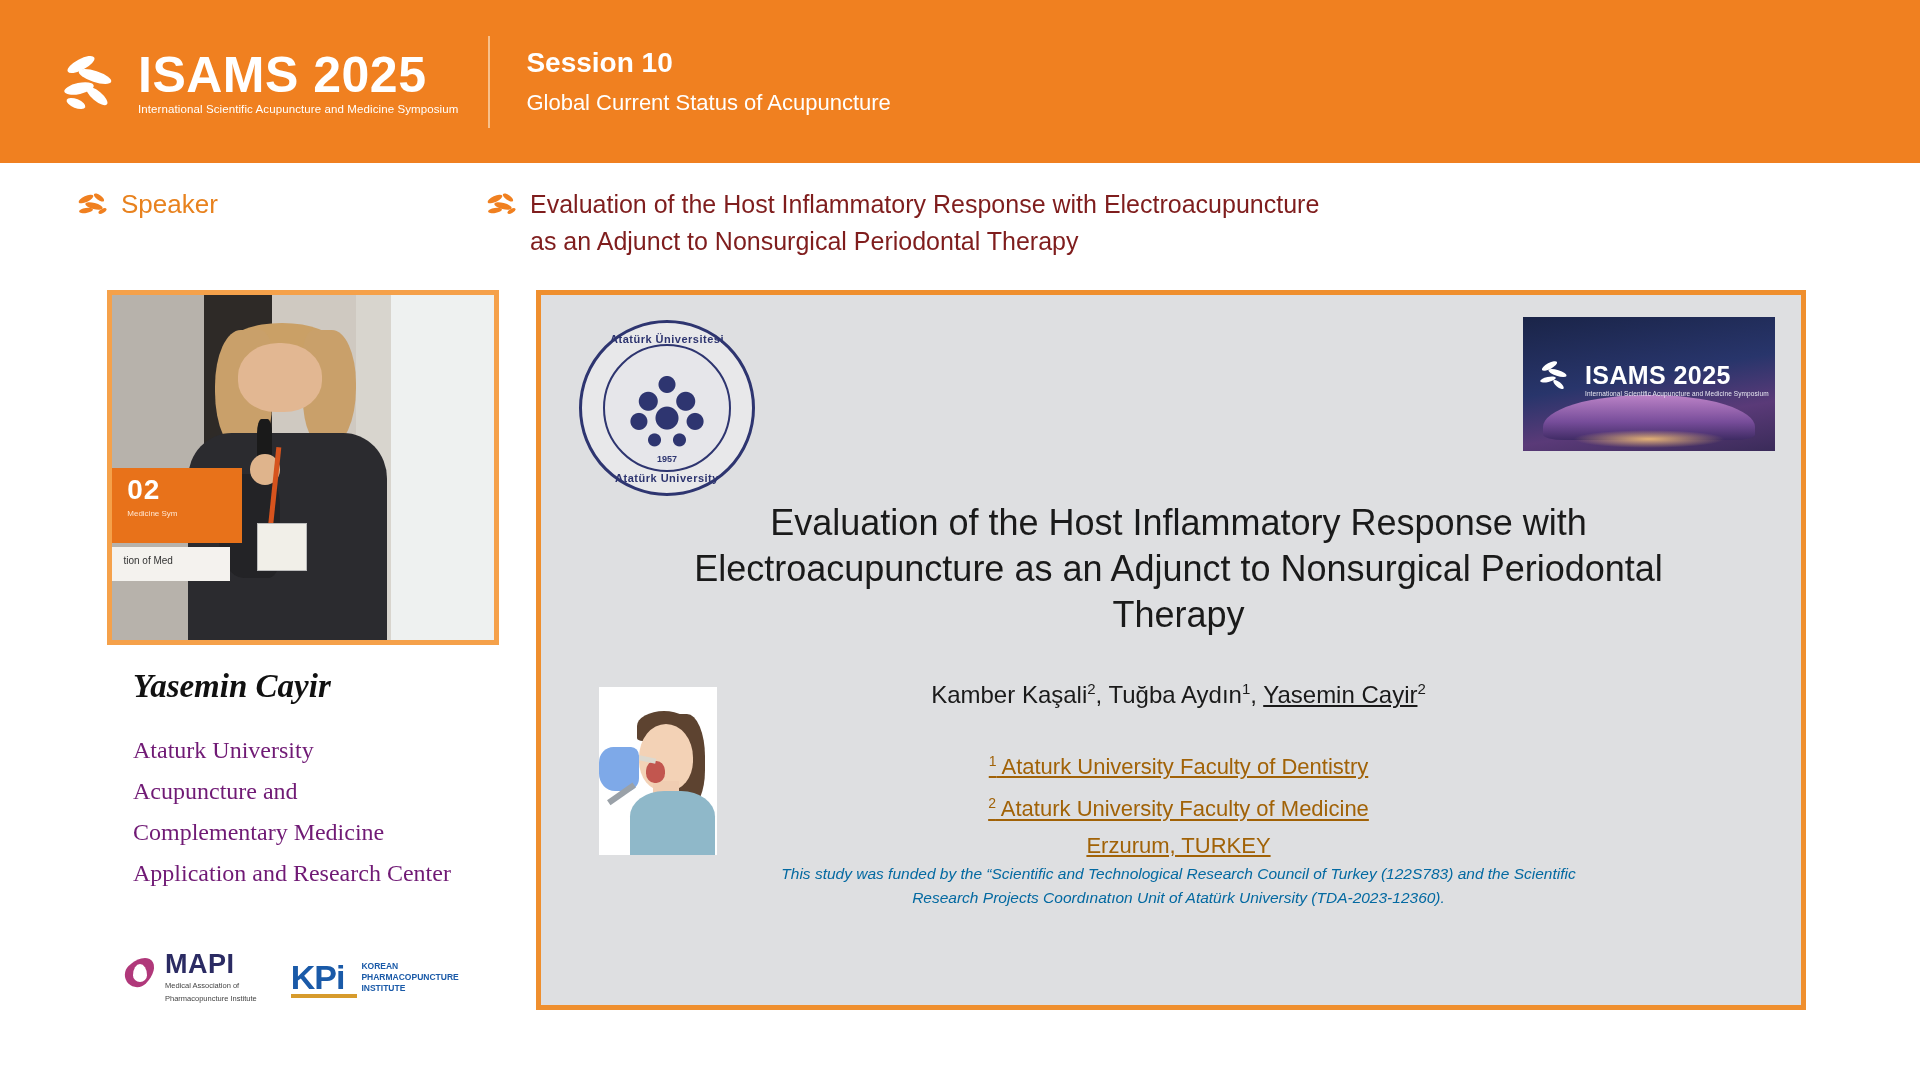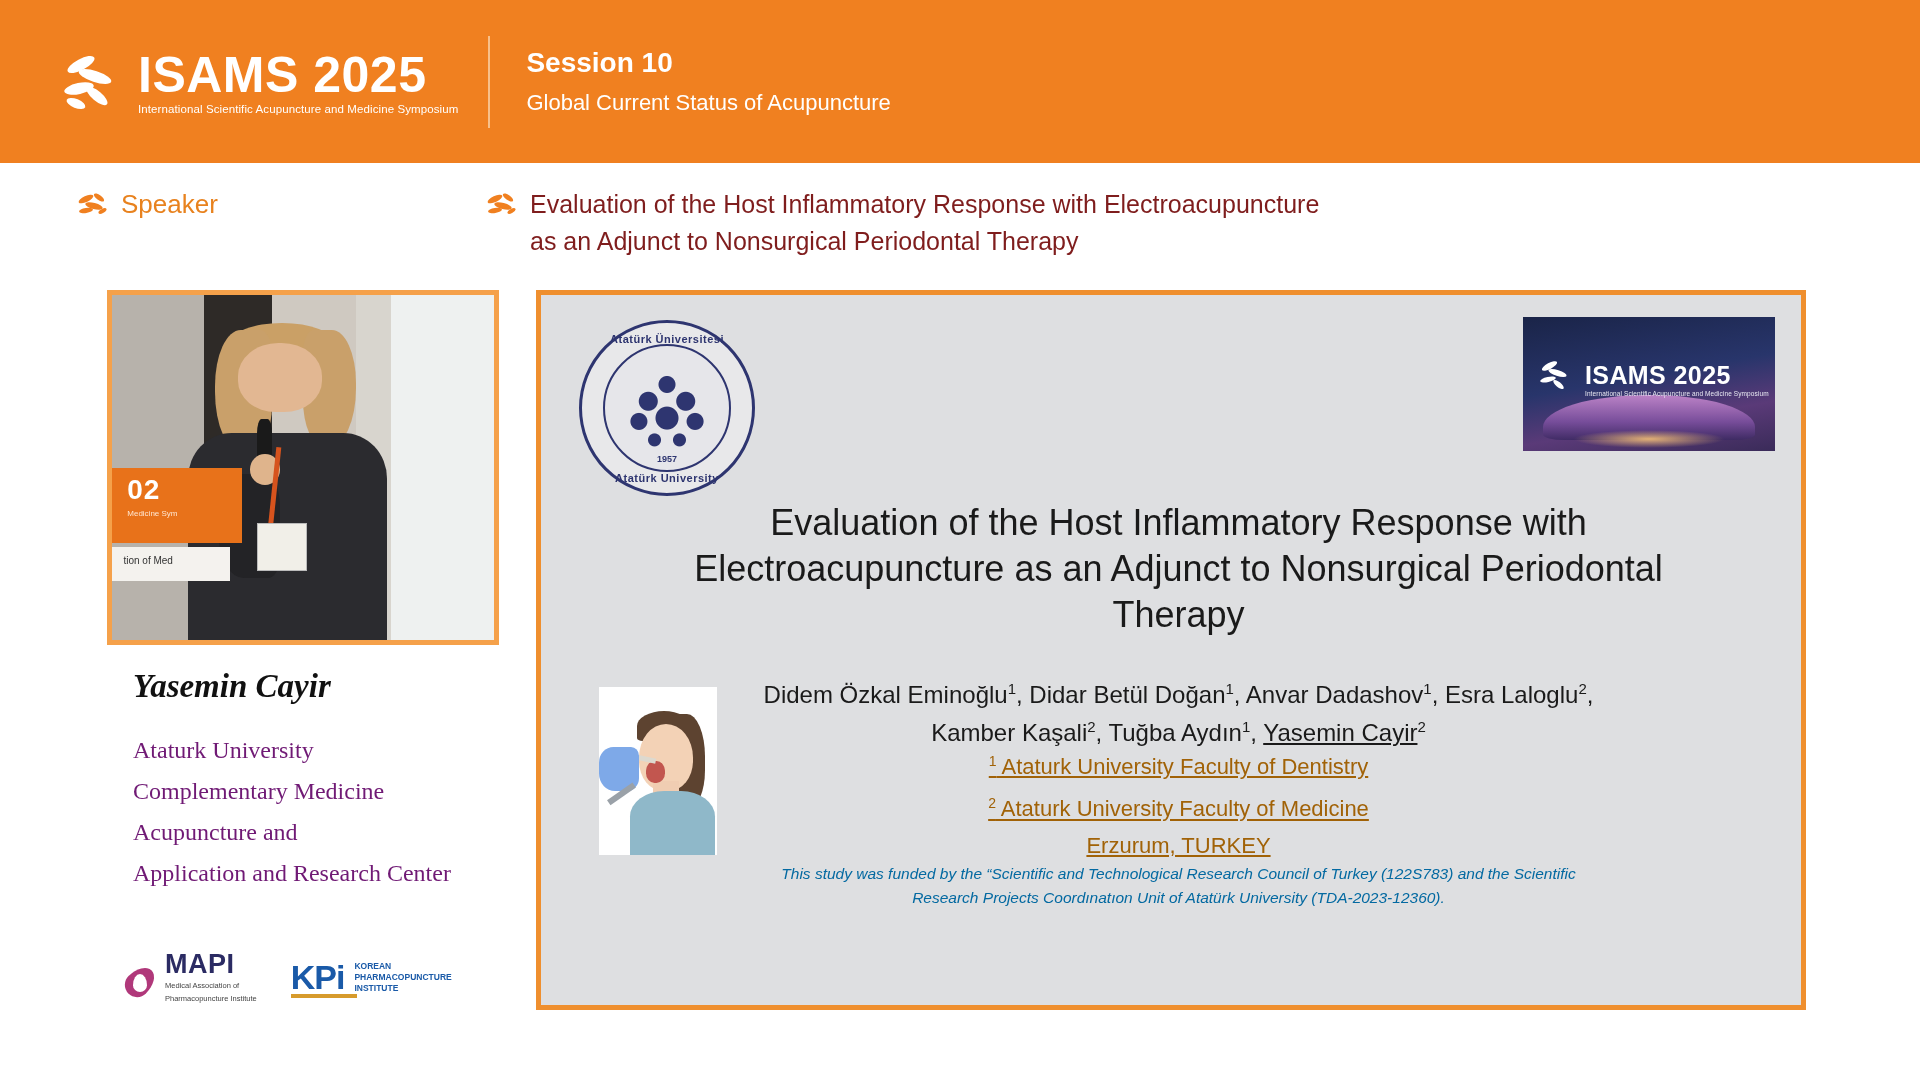--- a/index.html
+++ b/index.html
@@ -166,21 +166,21 @@
     position: absolute; left: 133px; top: 730px;
     width: 380px;
     font-family: "Liberation Serif", serif;
     font-size: 24px; color: #701a75; line-height: 41px;
   }
 
   .sponsor-row {
     position: absolute; left: 122px; top: 950px;
     display: flex; align-items: center;
   }
-  .mapi { display: flex; align-items: flex-end; }
+  .mapi { display: flex; align-items: flex-start; }
   .mapi-drop {
     width: 36px; height: 44px; margin-right: 7px; position: relative;
   }
   .mapi-drop::before {
     content: ""; position: absolute; left: 3px; top: 2px;
     width: 30px; height: 40px;
     background: #b0387a;
     border-radius: 50% 50% 50% 50% / 62% 62% 38% 38%;
     transform: rotate(45deg) scale(0.82);
   }
@@ -188,21 +188,21 @@
     content: ""; position: absolute; left: 11px; top: 14px;
     width: 14px; height: 18px; background: #ffffff;
     border-radius: 50% 50% 50% 50% / 62% 62% 38% 38%;
   }
   .mapi-txt { display: flex; flex-direction: column; }
   .mapi-name { font-size: 27px; font-weight: bold; color: #2b2b63; letter-spacing: 0.5px; line-height: 28px;}
   .mapi-sub { font-size: 7.5px; color: #444; line-height: 10px; margin-top: 3px; }
   .kpi { display: flex; align-items: center; margin-left: 34px; }
   .kpi-mark {
     font-size: 34px; font-weight: bold; color: #1a5aa8;
-    line-height: 34px; letter-spacing: -1px;
+    line-height: 34px; margin-right: 7px; letter-spacing: -1px;
   }
   .kpi-underline {
     position: absolute; width: 66px; height: 4px; background: #d79b2c;
   }
   .kpi-txt { display: flex; flex-direction: column; }
   .kpi-l { font-size: 8.5px; font-weight: bold; color: #1a5aa8; line-height: 11px; }
 
   
   .slide {
     position: absolute; left: 536px; top: 290px;
@@ -417,22 +417,22 @@
     <div class="ph-orange-sub">Medicine Sym</div>
     <div class="ph-white-panel"></div>
     <div class="ph-white-text">tion of Med</div>
   </div>
 </div>
 
 <div class="speaker-name">Yasemin Cayir</div>
 
 <div class="affil">
   <div>Ataturk University</div>
+  <div>Acupuncture and</div>
   <div>Complementary Medicine</div>
-  <div>Acupuncture and</div>
   <div>Application and Research Center</div>
 </div>
 
 <div class="sponsor-row">
   <div class="mapi">
     <div class="mapi-drop"></div>
     <div class="mapi-txt">
       <div class="mapi-name">MAPI</div>
       <div class="mapi-sub">Medical Association of</div>
       <div class="mapi-sub">Pharmacopuncture Institute</div>
@@ -471,21 +471,20 @@
         <span class="tl3"></span>
         <span class="tl4"></span>
     </div>
     <div class="thumb-title">ISAMS 2025</div>
     <div class="thumb-sub">International Scientific Acupuncture and Medicine Symposium</div>
   </div>
 
   <div class="slide-title">Evaluation of the Host Inflammatory Response with Electroacupuncture as an Adjunct to Nonsurgical Periodontal Therapy</div>
 
   <div class="authors">
-    <div id="authors1"><span>Didem Özkal Eminoğlu</span><sup>1</sup>, <span>Didar Betül Doğan</span><sup>1</sup>,  <span>Anvar Dadashov</span><sup>1</sup>, <span>Esra Laloglu</span><sup>2</sup>,</div>
     <div id="authors2"><span>Kamber Kaşali</span><sup>2</sup>, <span>Tuğba Aydın</span><sup>1</sup>, <span class="author-underline">Yasemin Cayir</span><sup>2</sup></div>
   </div>
 
   <div class="affil-lines">
     <div><sup>1</sup><span> Ataturk University Faculty of Dentistry</span></div>
     <div><sup>2</sup><span> Ataturk University Faculty of Medicine</span></div>
     <div>Erzurum, TURKEY</div>
   </div>
 
   <div class="funding">

